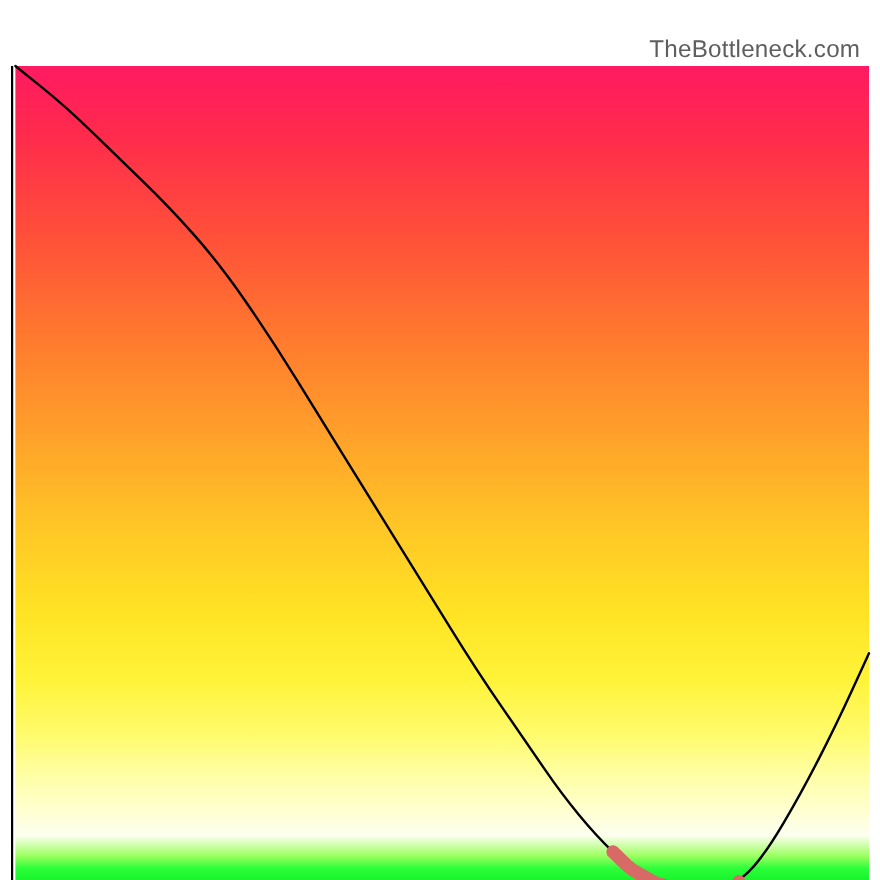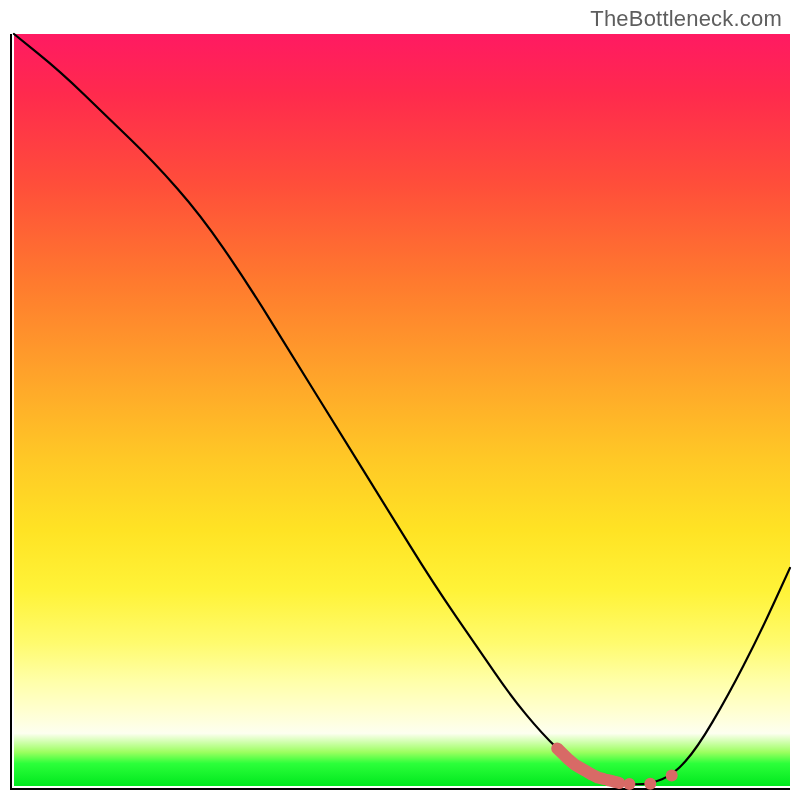--- a/index.html
+++ b/index.html
@@ -8,20 +8,21 @@
     width: 800px;
     height: 800px;
     background: #ffffff;
     font-family: Arial, Helvetica, sans-serif;
     overflow: hidden;
   }
   .wrap {
     position: relative;
     width: 800px;
     height: 584px;
+    margin-top: 26px;
   }
   .attribution {
     position: absolute;
     top: 6px;
     right: 18px;
     font-size: 22px;
     font-weight: 500;
     color: #5e5e5e;
     letter-spacing: 0.2px;
   }

